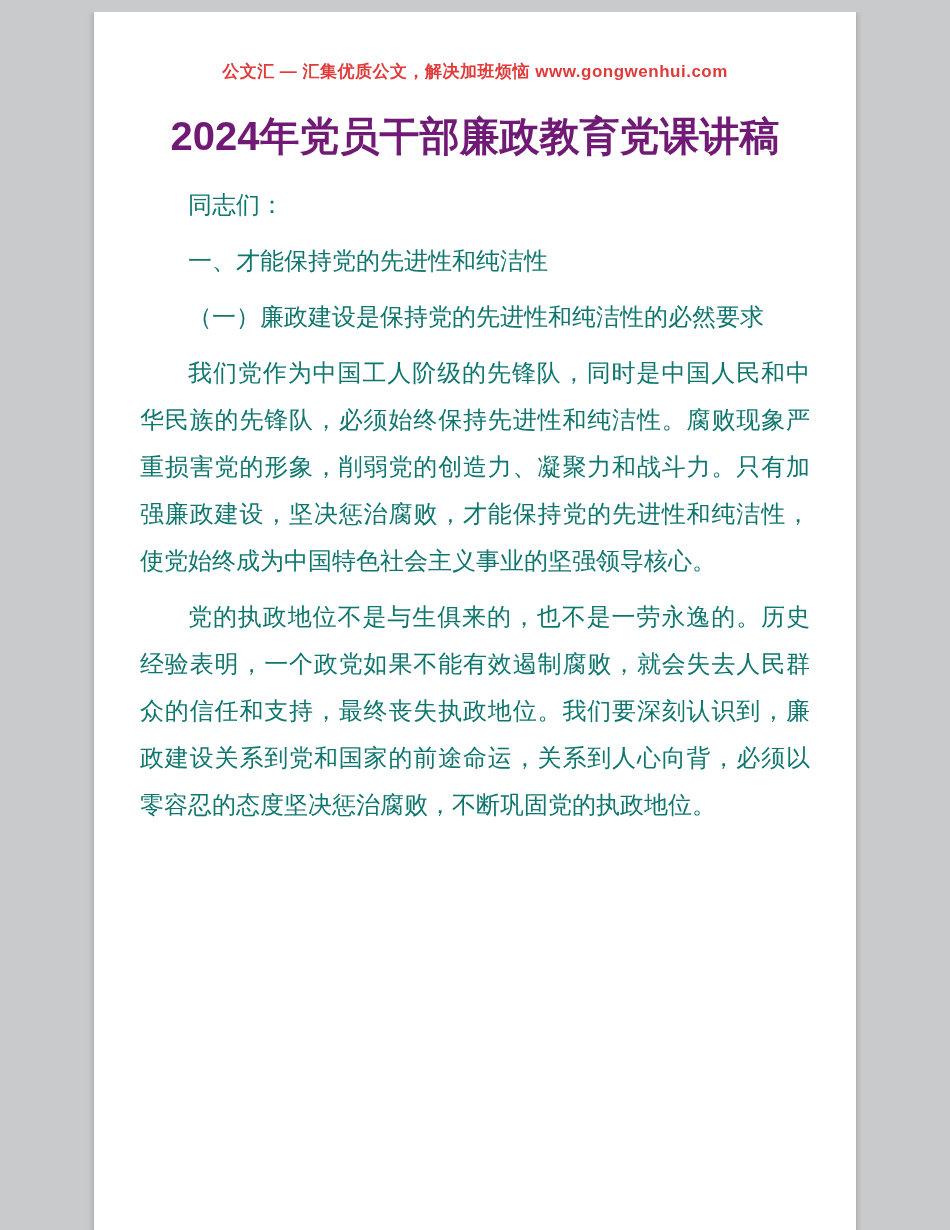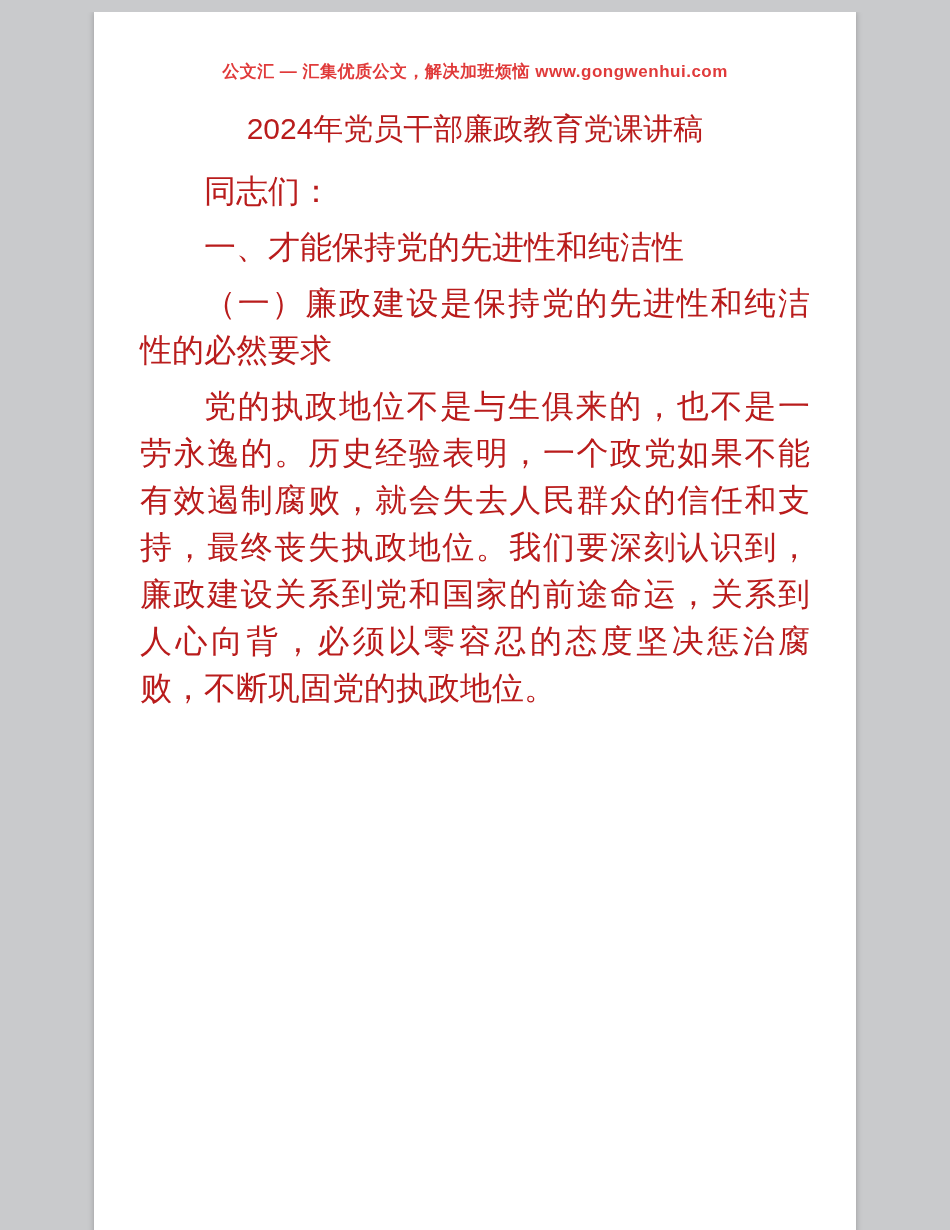--- a/index.html
+++ b/index.html
@@ -26,29 +26,29 @@
   .watermark {
     text-align: center;
     font-size: 17px;
     font-weight: 700;
     letter-spacing: 0.5px;
     margin: 14px 0 26px 0;
     color: #e03a3a;
   }
   .doc-title {
     text-align: center;
-    font-size: 30px;
-    font-weight: 400;
-    color: #b91c1c;
+    font-size: 40px;
+    font-weight: 700;
+    color: #701a75;
     margin: 0 0 18px 0;
     line-height: 1.35;
   }
   .doc-body {
-    font-size: 32px;
-    color: #b91c1c;
+    font-size: 24px;
+    color: #0f766e;
     line-height: 47px;
   }
   .doc-body p {
     margin: 0 0 9px 0;
     text-indent: 2em;
     text-align: justify;
     text-justify: inter-ideograph;
     word-break: break-all;
   }
   .doc-body p.salutation {
@@ -62,17 +62,18 @@
   <div class="page">
 
     <div class="watermark" style="color: rgb(224, 58, 58);">公文汇 — 汇集优质公文，解决加班烦恼 www.gongwenhui.com</div>
 
     <h1 class="doc-title">2024年党员干部廉政教育党课讲稿</h1>
 
     <div class="doc-body">
       <p class="salutation">同志们：</p>
       <p>一、才能保持党的先进性和纯洁性</p>
       <p>（一）廉政建设是保持党的先进性和纯洁性的必然要求</p>
+      <p>我们党作为中国工人阶级的先锋队，同时是中国人民和中华民族的先锋队，必须始终保持先进性和纯洁性。腐败现象严重损害党的形象，削弱党的创造力、凝聚力和战斗力。只有加强廉政建设，坚决惩治腐败，才能保持党的先进性和纯洁性，使党始终成为中国特色社会主义事业的坚强领导核心。</p>
       <p>党的执政地位不是与生俱来的，也不是一劳永逸的。历史经验表明，一个政党如果不能有效遏制腐败，就会失去人民群众的信任和支持，最终丧失执政地位。我们要深刻认识到，廉政建设关系到党和国家的前途命运，关系到人心向背，必须以零容忍的态度坚决惩治腐败，不断巩固党的执政地位。</p>
     </div>
 
   </div>
 </div>
 
 </body></html>

